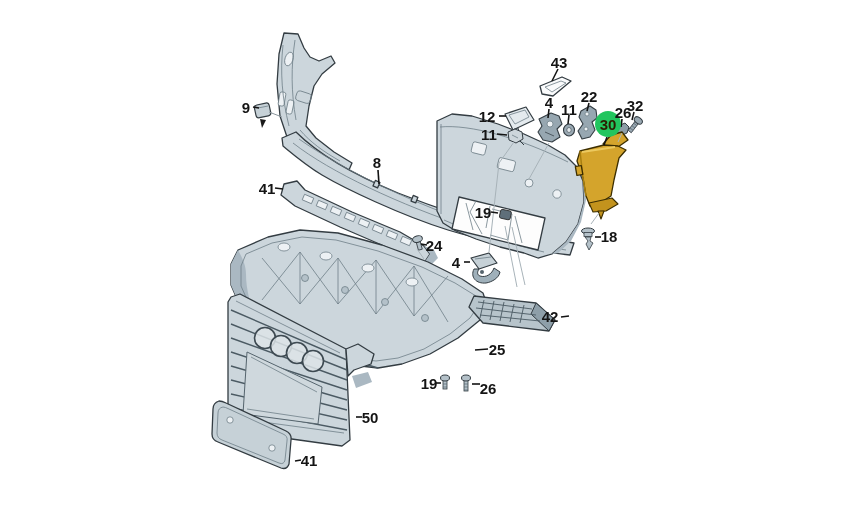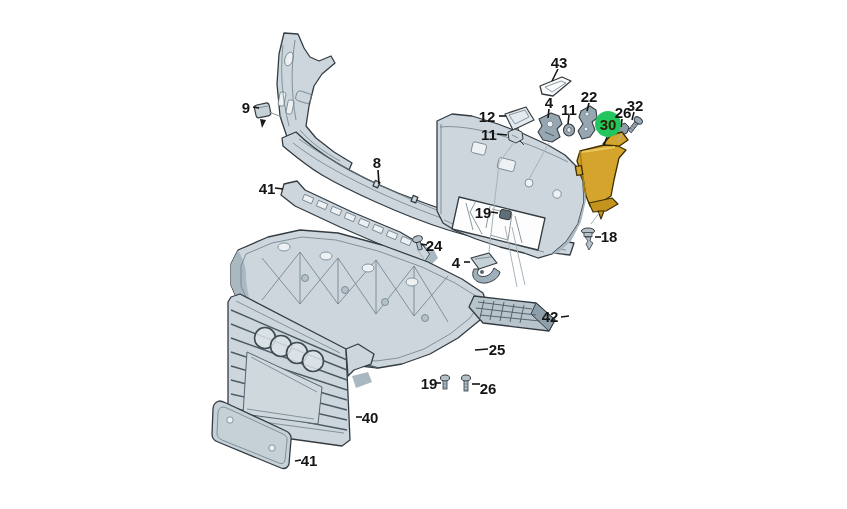--- a/index.html
+++ b/index.html
@@ -258,17 +258,17 @@
   <div class="plabel" style="left:483px;top:212px">19</div>
   <div class="plabel" style="left:589px;top:96px">22</div>
   <div class="plabel" style="left:267px;top:188px">41</div>
   <div class="plabel" style="left:434px;top:245px">24</div>
   <div class="plabel" style="left:497px;top:349px">25</div>
   <div class="plabel" style="left:488px;top:388px">26</div>
   <div class="plabel" style="left:429px;top:383px">19</div>
   <div class="pbadge" style="left:608px;top:124px">30</div>
   <div class="plabel" style="left:623px;top:112px">26</div>
   <div class="plabel" style="left:635px;top:105px">32</div>
-  <div class="plabel" style="left:370px;top:417px">40</div>
+  <div class="plabel" style="left:370px;top:417px">50</div>
   <div class="plabel" style="left:309px;top:460px">41</div>
   <div class="plabel" style="left:550px;top:316px">42</div>
   <div class="plabel" style="left:559px;top:62px">43</div>
 </div>
 
 </body></html>

